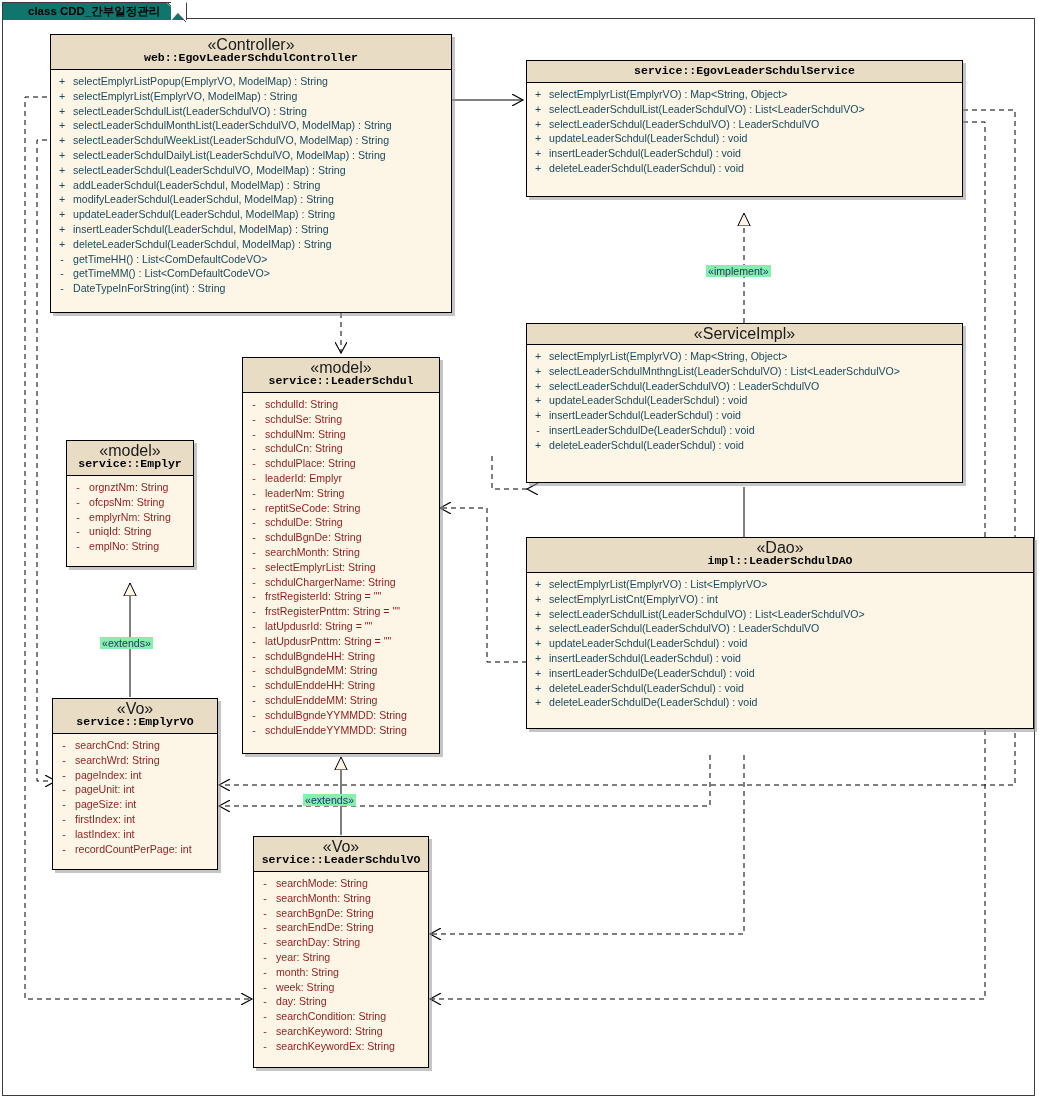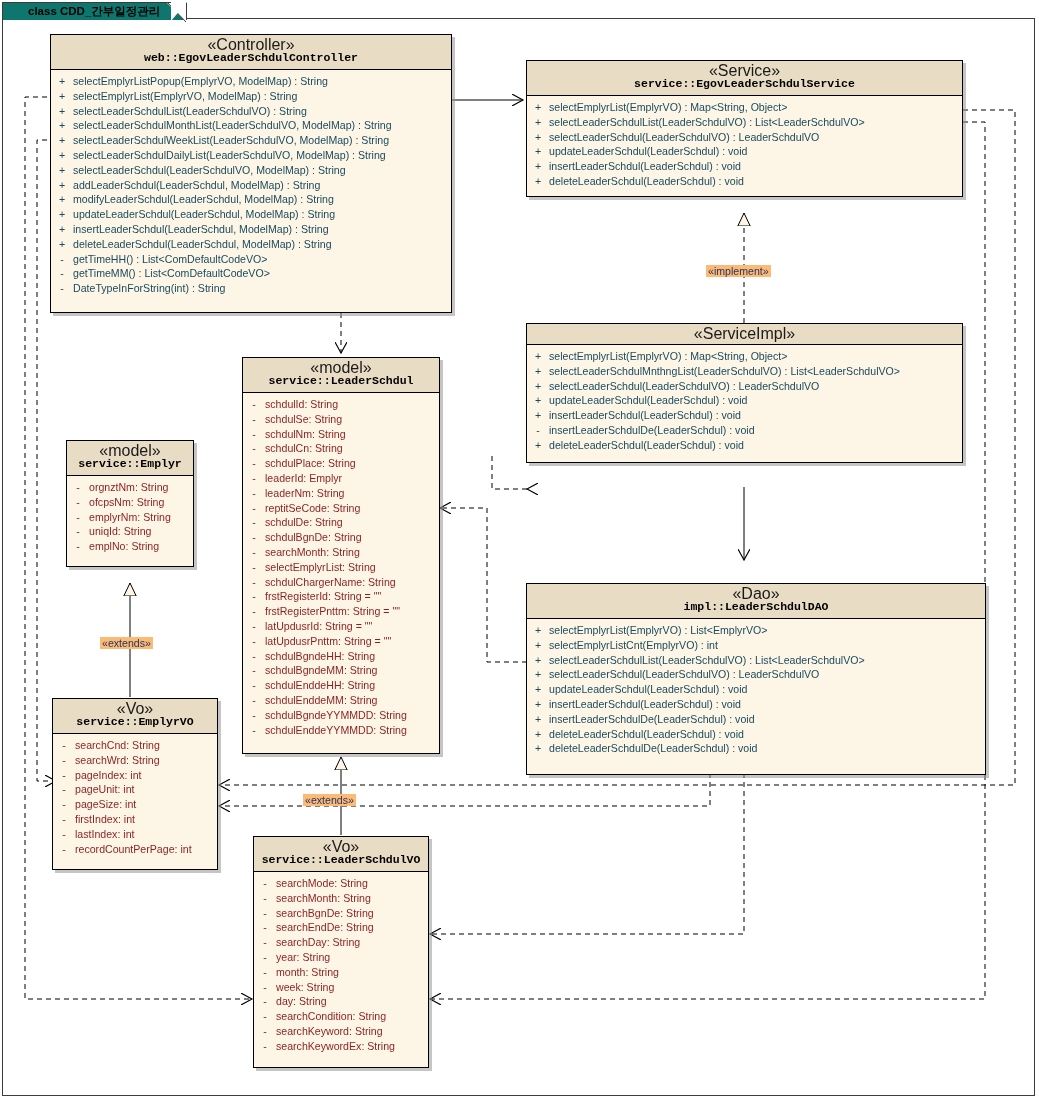--- a/index.html
+++ b/index.html
@@ -70,21 +70,21 @@
     width:22px;min-width:22px;text-align:center;
     font-size:10.6px;
   }
   .feat{flex:1 1 auto;}
   
   .attr .vis,.attr .feat{color:#8a1f1f;}
   
   .op .vis,.op .feat{color:#1b4a5e;}
   .lbl{
     position:absolute;font-size:10.6px;color:#23356b;
-    background:#fdba74;padding:0 2px;white-space:nowrap;
+    background:#86efac;padding:0 2px;white-space:nowrap;
   }
   svg.ov{position:absolute;left:0;top:0;width:1039px;height:1100px;overflow:visible;pointer-events:none;}
 </style>
 </head>
 <body>
 
 <div id="canvas">
 
   <div class="frame"></div>
   <div class="frame-tab">
@@ -245,21 +245,20 @@
         </div>
         <div class="row op">
           <span class="vis">-</span>
           <span class="feat">DateTypeInForString(int) : String</span>
         </div>
       </div>
   </div>
 
   <div class="cls" id="cls-service" style="left:526px;top:60px;width:437px;height:137px;">
     <div class="hdr">
-      <div class="stereo">«Service»</div>
       <div class="cname">service::EgovLeaderSchdulService</div>
     </div>
     <div class="body">
         <div class="row op">
           <span class="vis">+</span>
           <span class="feat">selectEmplyrList(EmplyrVO) : Map&lt;String, Object&gt;</span>
         </div>
         <div class="row op">
           <span class="vis">+</span>
           <span class="feat">selectLeaderSchdulList(LeaderSchdulVO) : List&lt;LeaderSchdulVO&gt;</span>
@@ -276,21 +275,21 @@
           <span class="vis">+</span>
           <span class="feat">insertLeaderSchdul(LeaderSchdul) : void</span>
         </div>
         <div class="row op">
           <span class="vis">+</span>
           <span class="feat">deleteLeaderSchdul(LeaderSchdul) : void</span>
         </div>
       </div>
   </div>
 
-  <div class="cls" id="cls-serviceimpl" style="left:526px;top:323px;width:437px;height:140px;">
+  <div class="cls" id="cls-serviceimpl" style="left:526px;top:323px;width:437px;height:160px;">
     <div class="hdr">
       <div class="stereo">«ServiceImpl»</div>
     </div>
     <div class="body">
         <div class="row op">
           <span class="vis">+</span>
           <span class="feat">selectEmplyrList(EmplyrVO) : Map&lt;String, Object&gt;</span>
         </div>
         <div class="row op">
           <span class="vis">+</span>
@@ -312,21 +311,21 @@
           <span class="vis">-</span>
           <span class="feat">insertLeaderSchdulDe(LeaderSchdul) : void</span>
         </div>
         <div class="row op">
           <span class="vis">+</span>
           <span class="feat">deleteLeaderSchdul(LeaderSchdul) : void</span>
         </div>
       </div>
   </div>
 
-  <div class="cls" id="cls-dao" style="left:526px;top:583px;width:460px;height:192px;">
+  <div class="cls" id="cls-dao" style="left:526px;top:537px;width:508px;height:192px;">
     <div class="hdr">
       <div class="stereo">«Dao»</div>
       <div class="cname">impl::LeaderSchdulDAO</div>
     </div>
     <div class="body">
         <div class="row op">
           <span class="vis">+</span>
           <span class="feat">selectEmplyrList(EmplyrVO) : List&lt;EmplyrVO&gt;</span>
         </div>
         <div class="row op">

